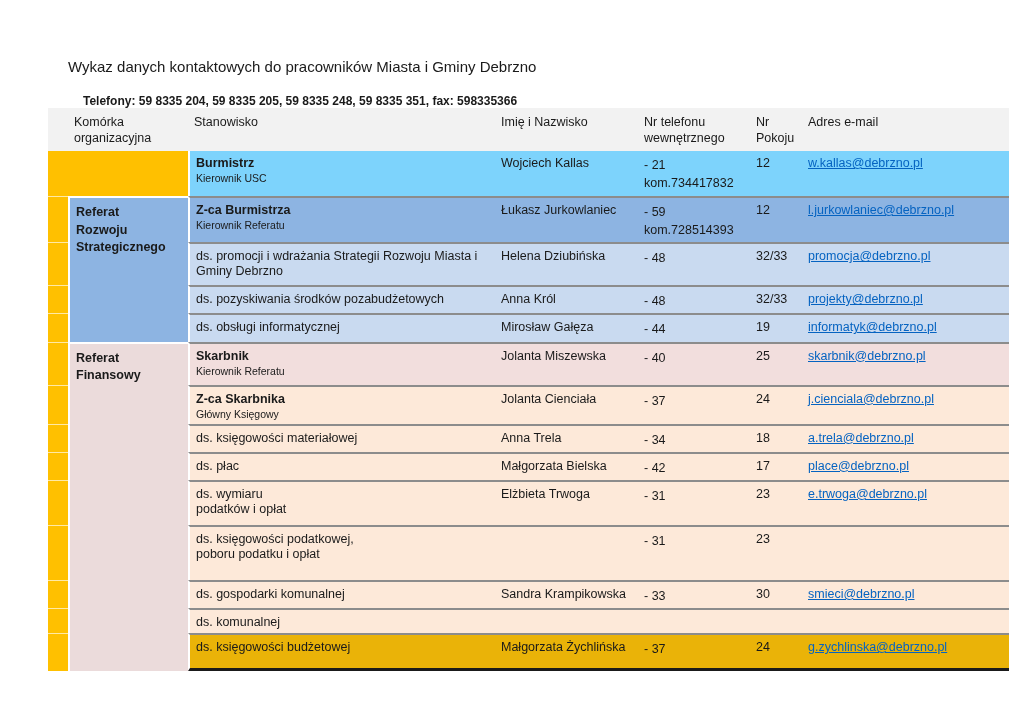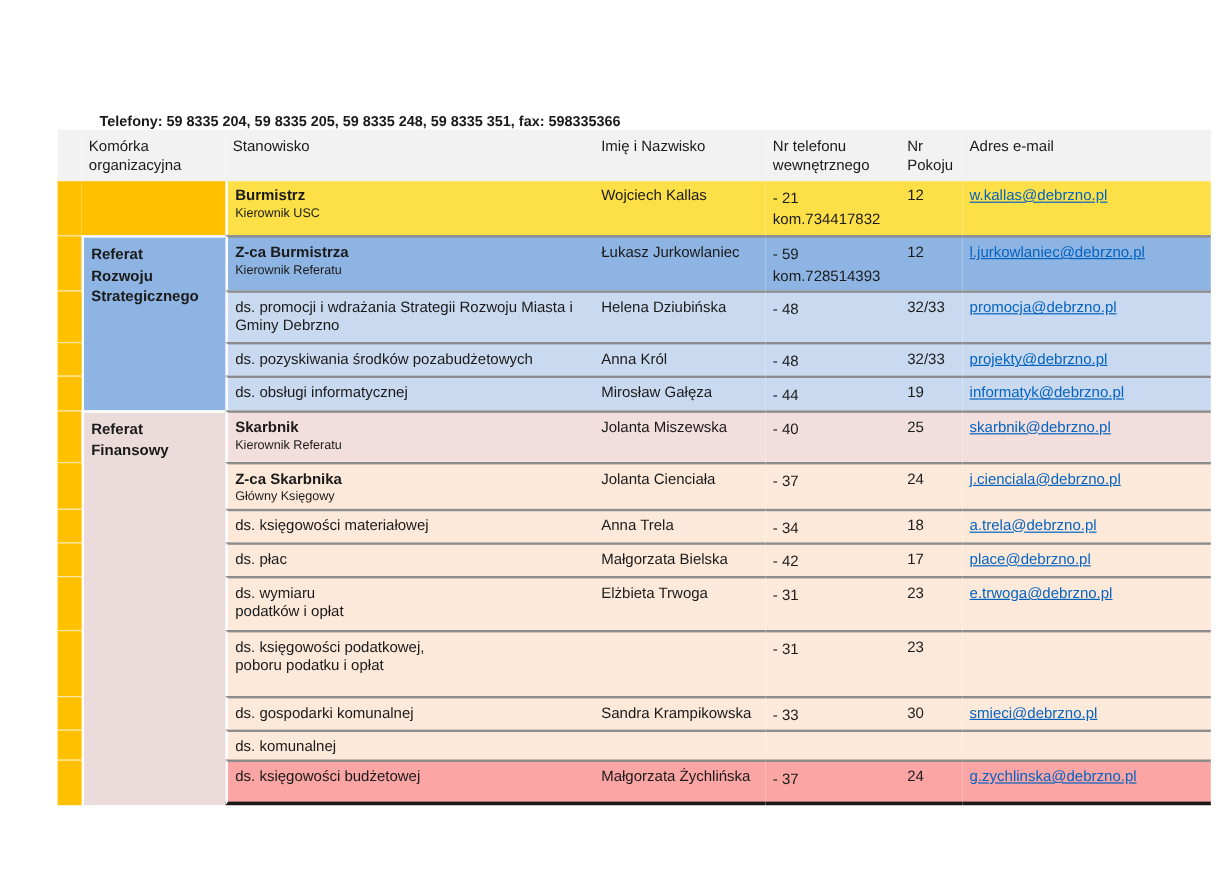--- a/index.html
+++ b/index.html
@@ -33,41 +33,42 @@
   .unit-blue { background:#8DB4E2; border-top:2px solid #fff; }
   .unit-rose { background:#EBDBDB; border-top:2px solid #fff; }
 
   .pos { border-left:2px solid #fff; }
   .pos-title { line-height:1.2; white-space:pre-line; }
   .bold-pos .pos-title { font-weight:700; }
   .pos-sub { font-size:10.5px; line-height:1.25; margin-top:1px; }
   .phone { white-space:pre-line; line-height:1.45; }
 
   
-  .r1 td.data { background:#fde047; }
+  .r1 td.data { background:#7dd3fc; }
   .r2 td.data { background:#8DB4E2; }
   .r3 td.data, .r4 td.data, .r5 td.data { background:#C9DAF0; }
   .r6 td.data { background:#F2DEDD; }
   .r7 td.data, .r8 td.data, .r9 td.data, .r10 td.data,
   .r11 td.data, .r12 td.data, .r13 td.data { background:#FDE9D9; }
-  .r14 td.data { background:#fca5a5;margin-left:48px; }
+  .r14 td.data { background:#eab308;margin-left:48px; }
 
   
   .r2 td.data, .r3 td.data, .r4 td.data, .r5 td.data, .r6 td.data,
   .r7 td.data, .r8 td.data, .r9 td.data, .r10 td.data, .r11 td.data,
   .r12 td.data, .r13 td.data, .r14 td.data { border-top:2px solid #8c8c8c; }
   .r14 td.data { border-bottom:3px solid #1a1a1a; }
 
   a.maillink { color:#0563C1; text-decoration:underline; }
   a.maillink:empty { display:none; }
 </style>
 </head>
 <body>
 
 <div class="doc">
+  <h1 class="title">Wykaz  danych kontaktowych do pracowników Miasta i Gminy Debrzno</h1>
   <p class="phones">Telefony: 59 8335 204,  59 8335 205, 59 8335 248, 59 8335 351, fax: 598335366</p>
 
   <table class="contacts">
     <colgroup>
       <col class="c-strip">
         <col class="c-unit">
         <col class="c-pos">
         <col class="c-name">
       <col class="c-phone">
         <col class="c-room">

